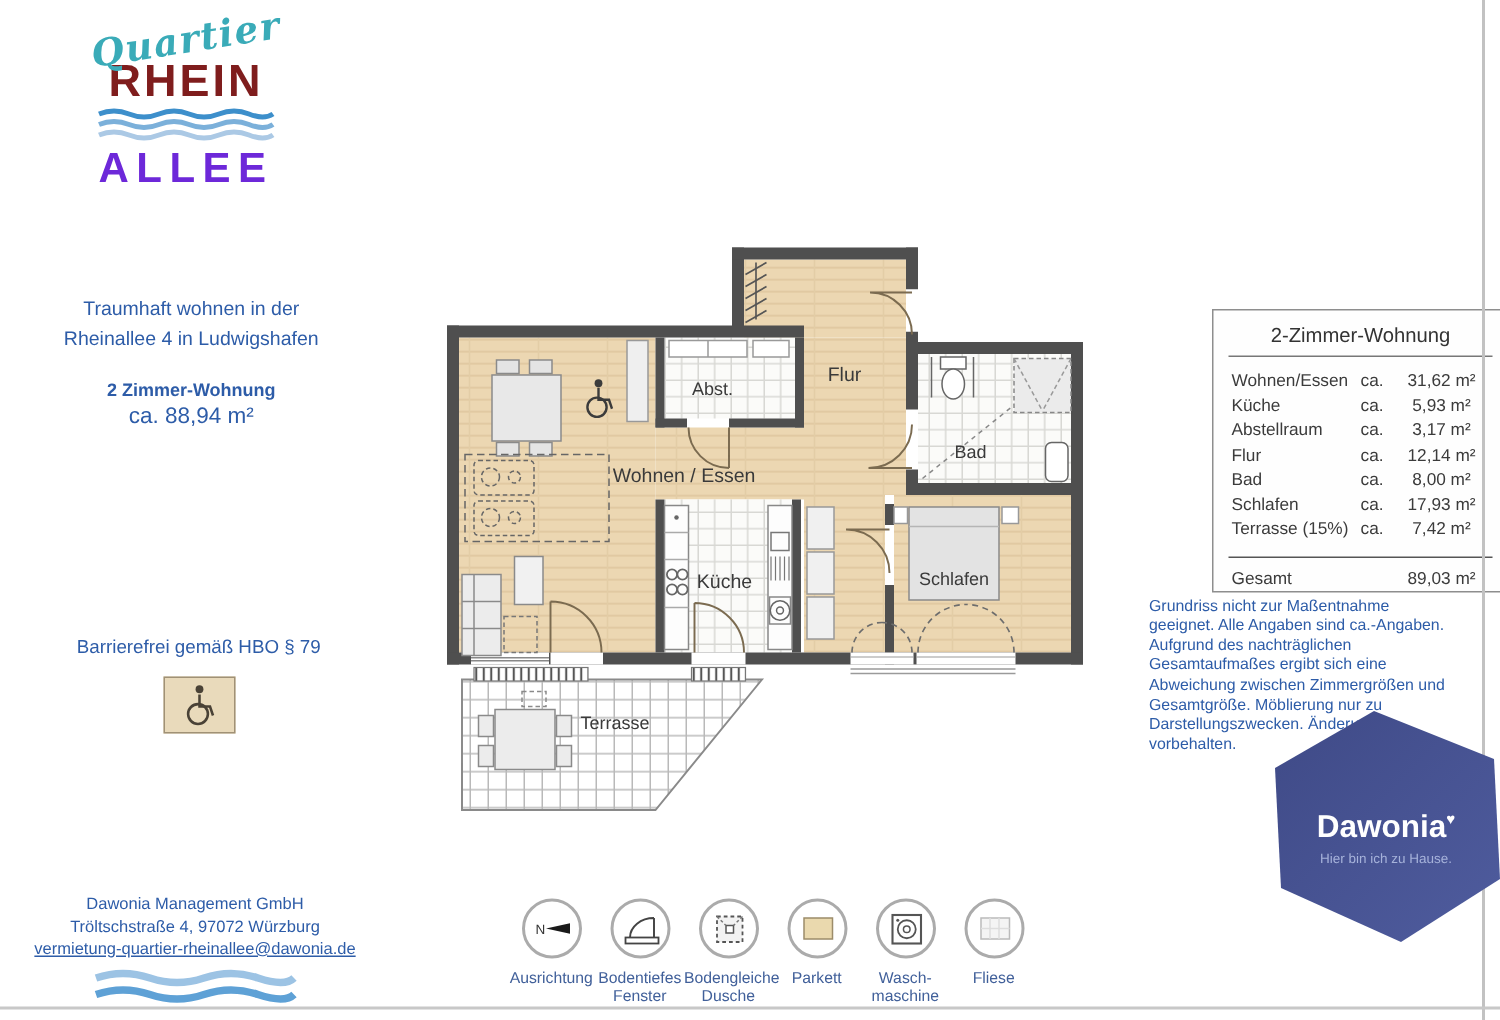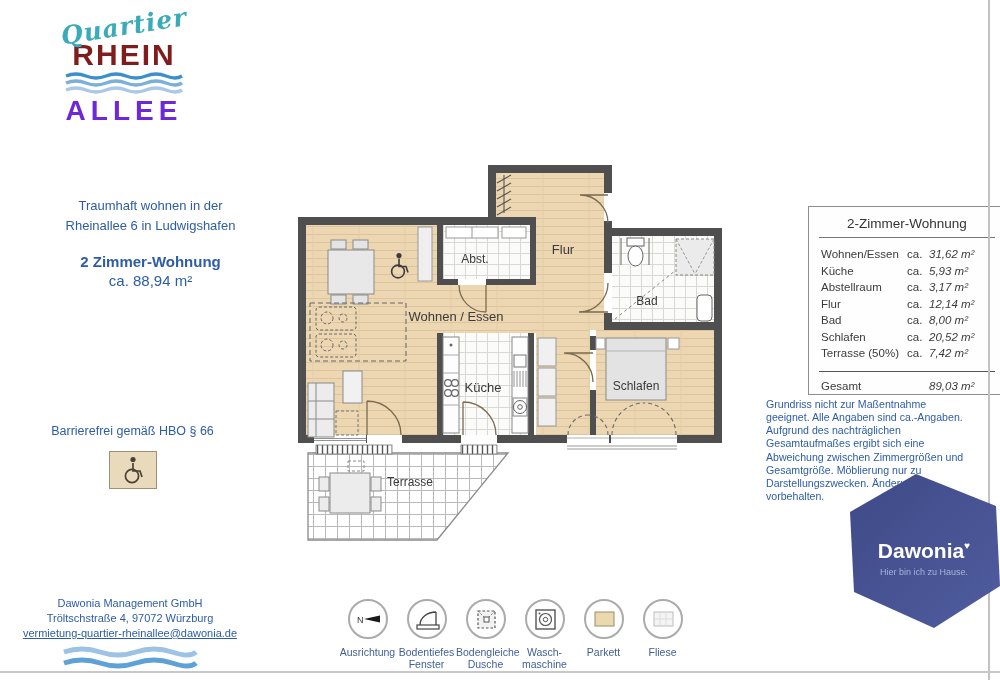--- a/index.html
+++ b/index.html
@@ -6,41 +6,41 @@
   .page{position:relative;width:1000px;height:680px;background:#fff;overflow:hidden;
         font-family:"Liberation Sans",sans-serif;}
   .abs{position:absolute;}
   
   .logo{position:absolute;left:48px;top:12px;width:152px;text-align:center;}
   .logo-script{font-family:"DejaVu Serif",serif;font-style:italic;font-weight:bold;
     font-size:25px;color:#3aabb8;transform:rotate(-9deg);letter-spacing:1px;}
   .logo-rhein{font-size:30px;font-weight:bold;color:#7f1d1d;letter-spacing:2px;margin-top:-3px;}
   .logo-allee{font-size:28px;font-weight:bold;color:#6d28d9;letter-spacing:5px;margin-top:-3px;}
   
-  .intro{position:absolute;left:33px;top:196px;width:235px;text-align:center;color:#2d5ca8;}
+  .intro{position:absolute;left:10px;top:196px;width:235px;text-align:center;color:#2d5ca8;}
   .intro-line{font-size:13px;line-height:1.55;}
-  .intro-type{font-size:15px;font-weight:bold;margin-top:17px;}
+  .intro-type{font-size:12px;font-weight:bold;margin-top:17px;}
   .intro-area{font-size:15px;font-weight:normal;margin-top:2px;}
   .intro-unit{font-size:12.5px;margin-top:22px;}
   .access{position:absolute;left:15px;top:424px;width:235px;text-align:center;
     color:#2d5ca8;font-size:12.5px;}
   .badge{width:46px;height:36px;background:#e9dabb;border:1px solid #a09176;
     margin:13px auto 0;display:flex;align-items:center;justify-content:center;}
   .footer{position:absolute;left:10px;top:596px;width:240px;text-align:center;
     color:#2d5ca8;font-size:11px;line-height:1.35;}
   .footer a{color:#2d5ca8;text-decoration:underline;cursor:pointer;margin-top:28px;}
   
   .panel{position:absolute;left:808px;top:206px;width:196px;border:1px solid #8e8e8e;
     background:#fefefe;padding-bottom:0;}
   .panel-title{text-align:center;font-size:13.5px;color:#333;padding:9px 0 6px;}
   .panel-sep{border-top:1px solid #777;margin:0 10px 8px;}
   .trow{display:flex;font-size:11.5px;color:#3b3b3b;line-height:16.5px;padding:0 12px;}
   .tlabel{flex:1;}
   .tca{width:22px;}
-  .tval{width:64px;text-align:left;font-style:italic;}
+  .tval{width:64px;text-align:center;}
   .panel-total-sep{border-top:1.5px solid #555;margin:9px 10px 6px;}
   .disclaimer{position:absolute;left:766px;top:398px;width:204px;font-size:10.6px;
     color:#2d5ca8;line-height:1.24;}
   
   .legend{position:absolute;left:338px;top:599px;display:flex;width:358px;}
   .litem{width:59px;text-align:center;}
   .lcirc{width:36px;height:36px;border:2px solid #ababab;border-radius:50%;
     margin:0 auto 7px;display:flex;align-items:center;justify-content:center;background:#fff;}
   .llabel{font-size:10.5px;color:#41609a;line-height:1.18;}
   
@@ -59,27 +59,27 @@
     <svg width="120" height="22" viewBox="0 0 120 22">
       <path d="M2,4 Q12,0 22,4 T42,4 T62,4 T82,4 T102,4 T118,4" stroke="#3d8fcb" stroke-width="3.4" fill="none"></path>
       <path d="M2,11 Q12,7 22,11 T42,11 T62,11 T82,11 T102,11 T118,11" stroke="#7bb0da" stroke-width="3.4" fill="none"></path>
       <path d="M2,18 Q12,14 22,18 T42,18 T62,18 T82,18 T102,18 T118,18" stroke="#abc9e5" stroke-width="3.4" fill="none"></path>
     </svg>
     <div class="logo-allee">ALLEE</div>
   </div>
 
   <div class="intro">
     <div class="intro-line">Traumhaft wohnen in der</div>
-    <div class="intro-line">Rheinallee 6 in Ludwigshafen</div>
+    <div class="intro-line">Rheinallee 4 in Ludwigshafen</div>
     <div class="intro-type">2 Zimmer-Wohnung</div>
     <div class="intro-area">ca. 88,94 m²</div>
   </div>
 
   <div class="access">
-    <div>Barrierefrei gemäß HBO § 66</div>
+    <div>Barrierefrei gemäß HBO § 79</div>
     <div class="badge">
       <svg width="26" height="30" viewBox="0 0 26 30">
         <g stroke="#4a4236" fill="none" stroke-width="1.7">
           <circle cx="13" cy="4.5" r="2.6" fill="#4a4236" stroke="none"></circle>
           <path d="M13 8 V16 H20 L22 22"></path>
           <circle cx="12" cy="21" r="6.6"></circle>
         </g>
       </svg>
     </div>
   </div>
@@ -310,24 +310,24 @@
       <span class="tval">12,14 m²</span>
       </div>
     <div class="trow">
       <span class="tlabel">Bad</span>
       <span class="tca">ca.</span>
       <span class="tval">8,00 m²</span>
       </div>
     <div class="trow">
       <span class="tlabel">Schlafen</span>
       <span class="tca">ca.</span>
-      <span class="tval">20,52 m²</span>
-      </div>
-    <div class="trow">
-      <span class="tlabel">Terrasse (50%)</span>
+      <span class="tval">17,93 m²</span>
+      </div>
+    <div class="trow">
+      <span class="tlabel">Terrasse (15%)</span>
       <span class="tca">ca.</span>
       <span class="tval">7,42 m²</span>
       </div>
     <div class="panel-total-sep"></div>
     <div class="trow">
       <span class="tlabel">Gesamt</span>
       <span class="tval">89,03 m²</span>
       </div>
   </div>
 
@@ -370,39 +370,39 @@
           <rect x="5" y="5" width="17" height="17" fill="#f2f2f2" stroke="#555" stroke-width="1.2" stroke-dasharray="2.5,2"></rect>
           <rect x="11" y="11" width="5" height="5" fill="#fff" stroke="#555"></rect>
           <path d="M5,5 L11,11 M22,5 L16,11" stroke="#777" stroke-dasharray="2,1.5" fill="none"></path>
         </svg>
       </div>
       <div class="llabel">Bodengleiche Dusche</div>
     </div>
     <div class="litem">
       <div class="lcirc">
         <svg width="26" height="26" viewBox="0 0 26 26">
+          <rect x="4" y="6" width="19" height="14" fill="#ead9ae" stroke="#9c8c6a" stroke-width="1"></rect>
+        </svg>
+      </div>
+      <div class="llabel">Parkett</div>
+    </div>
+    <div class="litem">
+      <div class="lcirc">
+        <svg width="26" height="26" viewBox="0 0 26 26">
           <rect x="4" y="4" width="19" height="19" fill="#fff" stroke="#555" stroke-width="1.4"></rect>
           <circle cx="13.5" cy="13.5" r="6" fill="none" stroke="#555" stroke-width="1.2"></circle>
           <circle cx="13.5" cy="13.5" r="2.2" fill="none" stroke="#555"></circle>
           <circle cx="7.5" cy="7.5" r="1" fill="#555"></circle>
         </svg>
       </div>
       <div class="llabel">Wasch-maschine</div>
     </div>
     <div class="litem">
       <div class="lcirc">
         <svg width="26" height="26" viewBox="0 0 26 26">
-          <rect x="4" y="6" width="19" height="14" fill="#ead9ae" stroke="#9c8c6a" stroke-width="1"></rect>
-        </svg>
-      </div>
-      <div class="llabel">Parkett</div>
-    </div>
-    <div class="litem">
-      <div class="lcirc">
-        <svg width="26" height="26" viewBox="0 0 26 26">
           <rect x="4" y="6" width="19" height="14" fill="#f4f4f4" stroke="#bbb" stroke-width="1"></rect>
           <path d="M10,6 V20 M16,6 V20 M4,13 H23" stroke="#ddd" fill="none"></path>
         </svg>
       </div>
       <div class="llabel">Fliese</div>
     </div>
   </div>
 
   <div class="edge-right"></div>
   <div class="edge-bottom"></div>

